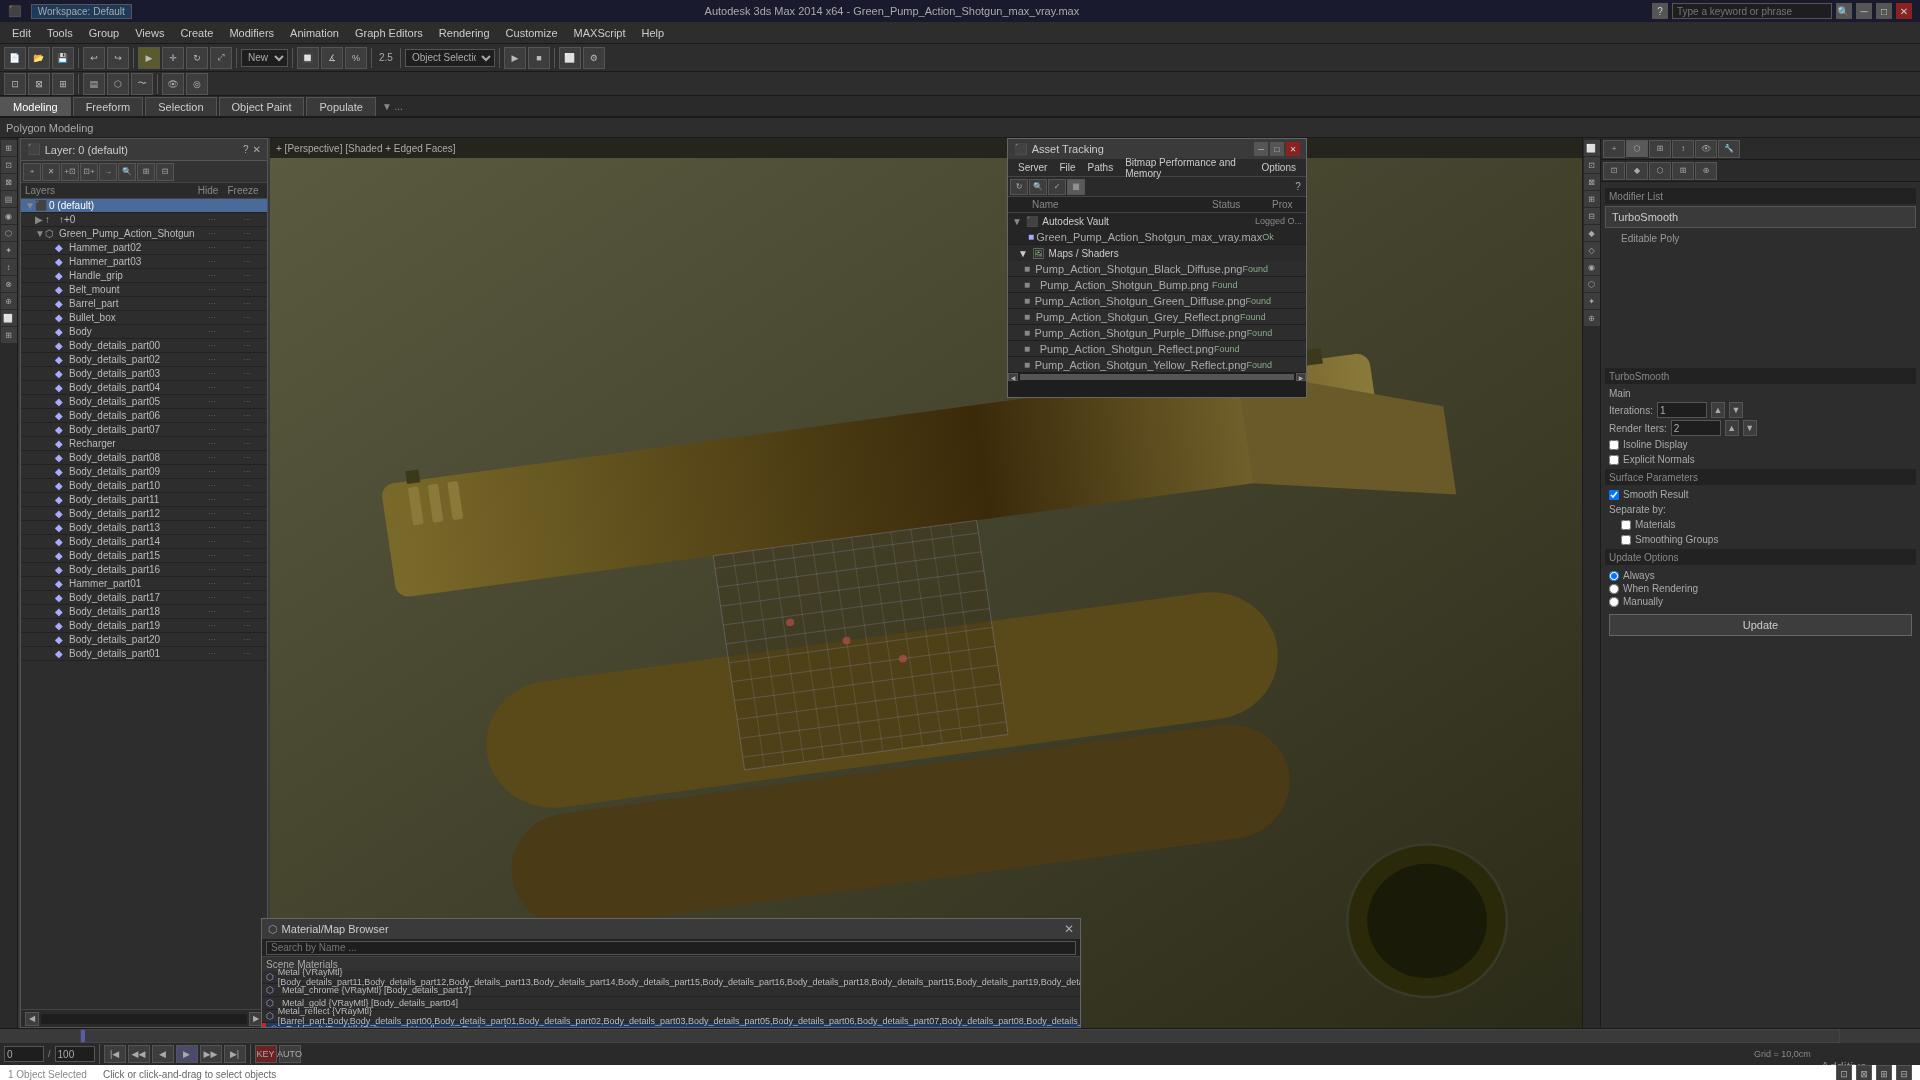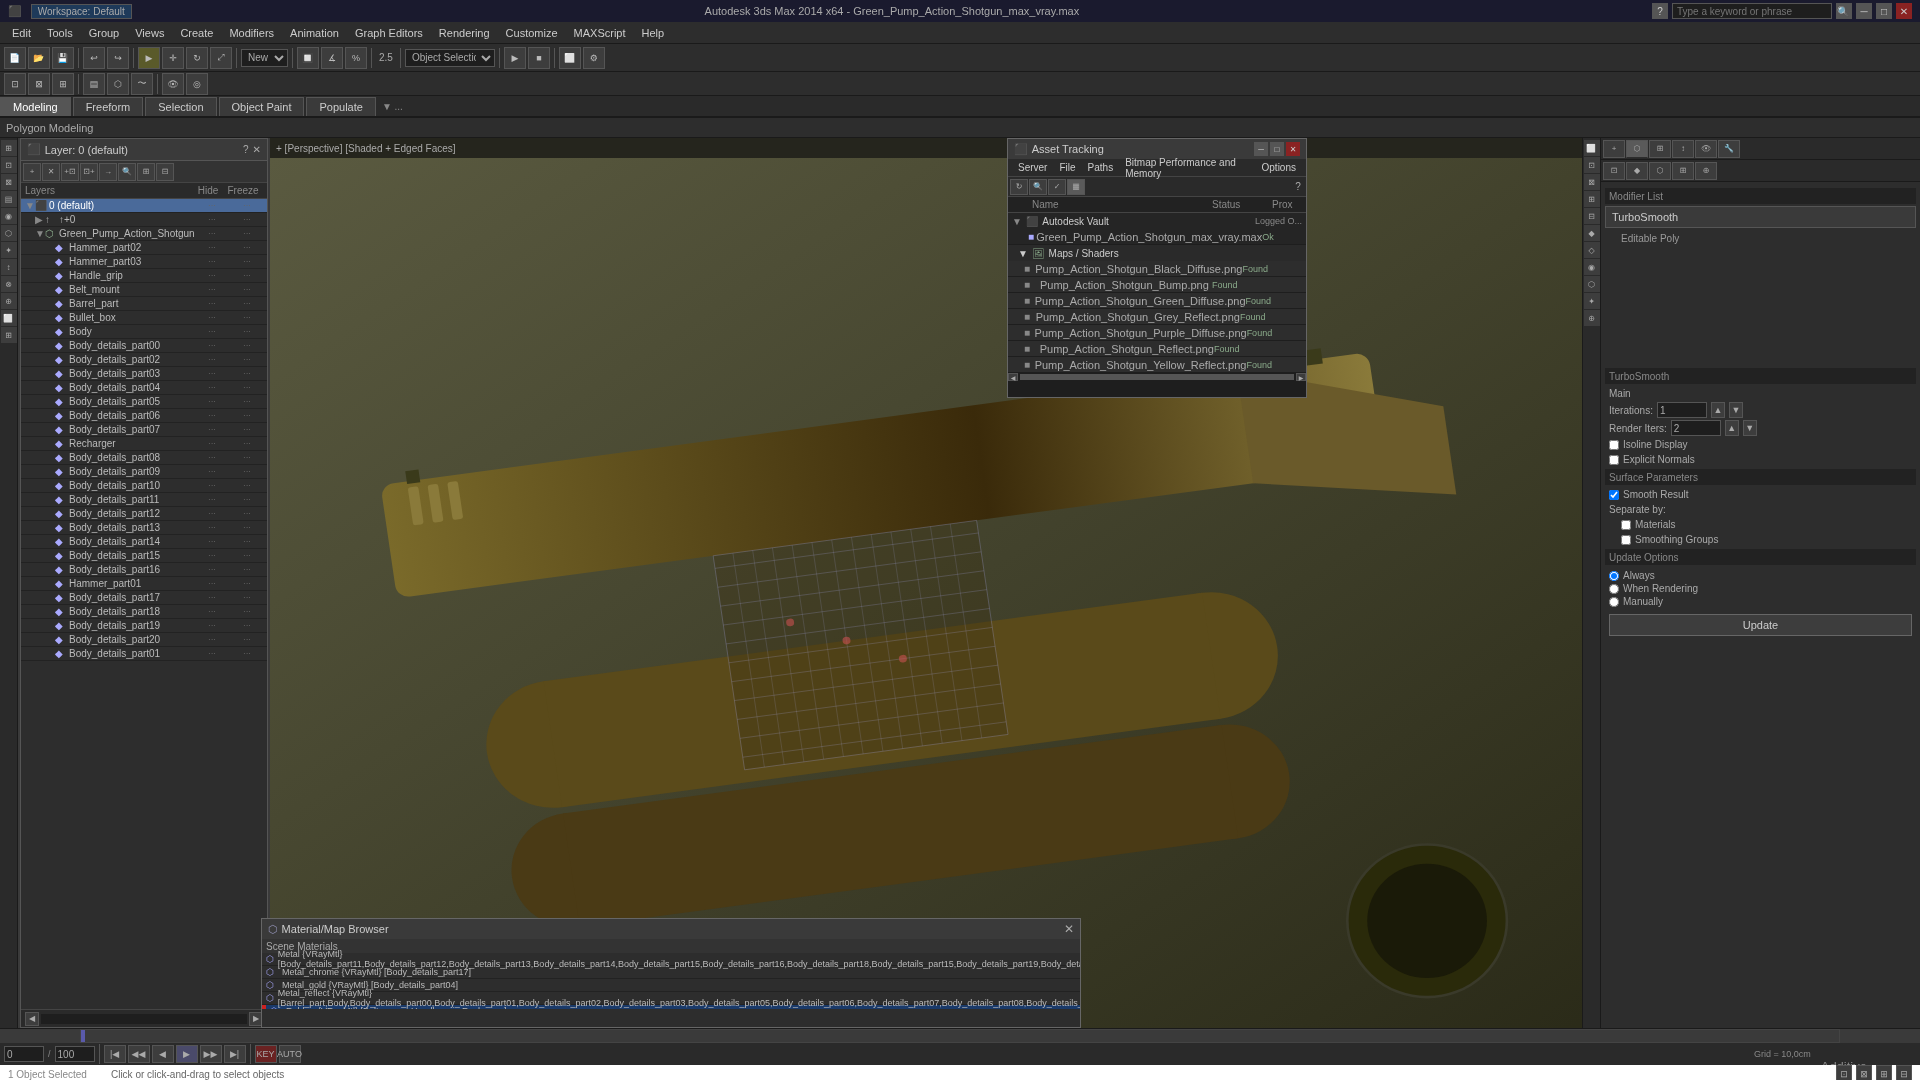--- a/index.html
+++ b/index.html
@@ -1411,20 +1411,23 @@
     </div>
     <div id="at-status-bar"></div>
   </div>
 
   <div id="material-browser">
     <div id="mb-titlebar">
       <span class="mb-icon">⬡</span>
       <span>Material/Map Browser</span>
       <button style="background:none;border:none;color:#aaa;cursor:pointer;font-size:12px;margin-left:auto;" class="mb-close">✕</button>
     </div>
+    <div id="mb-search">
+      <input type="text" id="mb-search-input" placeholder="Search by Name ..." style="flex: 1 1 0%; height: 14px; background: rgb(30, 30, 30); border: 1px solid rgb(85, 85, 85); color: rgb(170, 170, 170); font-size: 10px; padding: 0px 4px;">
+    </div>
     <div id="mb-list">
       <div class="mb-section-header">
         <span>Scene Materials</span>
       </div>
       <div class="mb-item">
         <span class="mb-item-icon" style="color:#aaaaff;">⬡</span>
         <span class="mb-item-name">Metal {VRayMtl} [Body_details_part11,Body_details_part12,Body_details_part13,Body_details_part14,Body_details_part15,Body_details_part16,Body_details_part18,Body_details_part15,Body_details_part19,Body_details_part20,Hammer_part01,Hammer_part02,Hammer_part00]</span>
       </div>
       <div class="mb-item">
         <span class="mb-item-icon" style="color:#aaaaff;">⬡</span>
@@ -1469,21 +1472,21 @@
     <div class="tb-separator"></div>
     <button class="ctrl-btn" style="background:#6a2222;">KEY</button>
     <button class="ctrl-btn">AUTO</button>
     <div style="margin-left:auto; font-size:9px; color:#888; padding:0 4px;">Grid = 10,0cm</div>
     <div style="font-size:13px; color:#888; padding:0 4px;margin-top:24px;">Additive</div>
     <div style="font-size:9px; color:#4a8a4a; padding:0 4px;margin-top:44px;">Selected</div>
   </div>
 
   <div id="bottom-status">
     <span>1 Object Selected</span>
-    <span style="margin-left:24px; color:#666;">Click or click-and-drag to select objects</span>
+    <span style="margin-left:16px; color:#666;">Click or click-and-drag to select objects</span>
     <div style="margin-left:auto; display:flex; gap:4px; align-items:center;">
       <button class="ctrl-btn" style="width:16px;">⊡</button>
       <button class="ctrl-btn" style="width:16px;">⊠</button>
       <button class="ctrl-btn" style="width:16px;">⊞</button>
       <button class="ctrl-btn" style="width:16px;">⊟</button>
     </div>
   </div>
 </div>
 
 </body></html>

